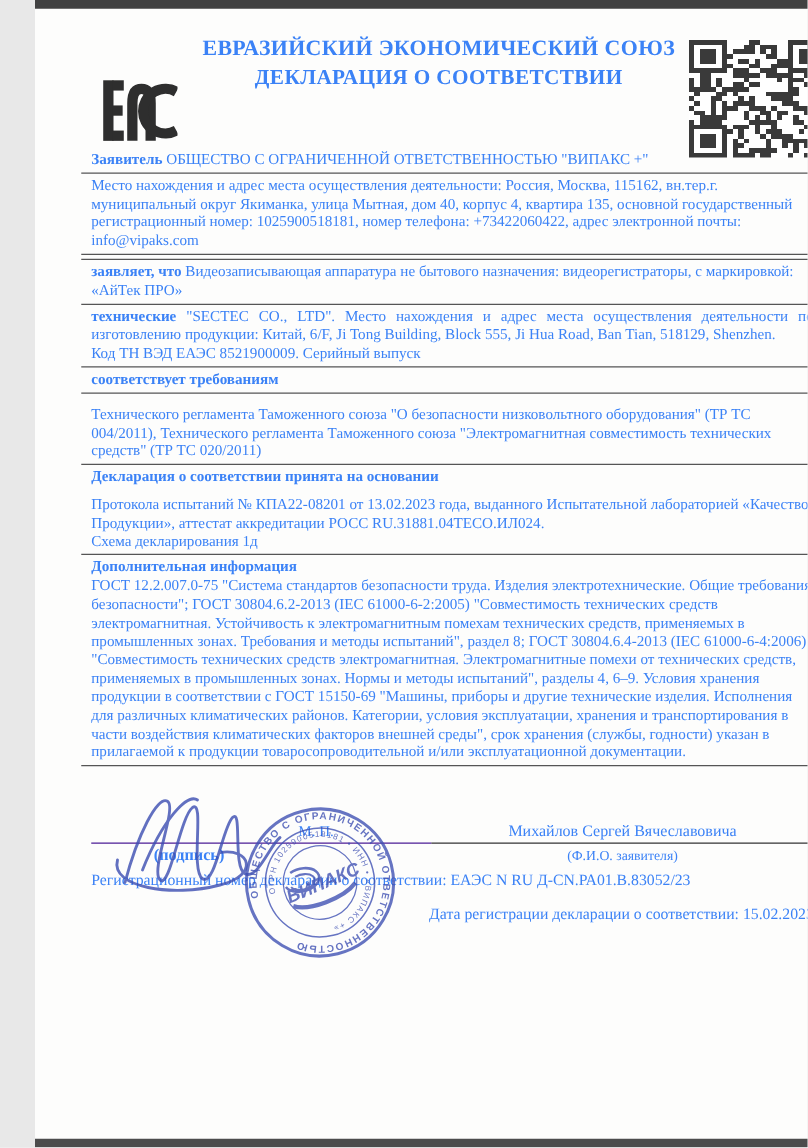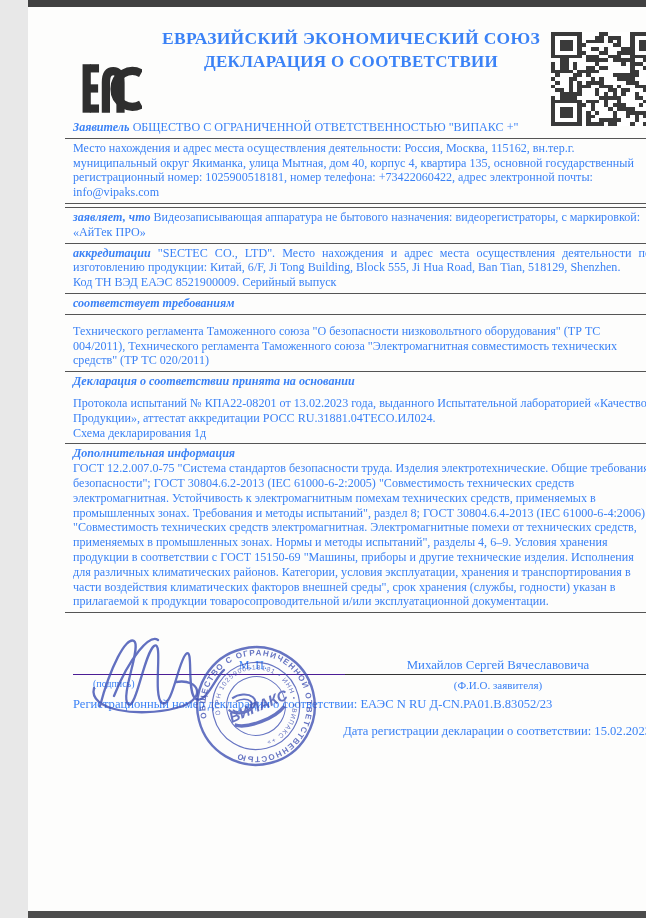--- a/index.html
+++ b/index.html
@@ -11,30 +11,30 @@
   .hdr-title{position:absolute;left:0;top:28px;width:646px;text-align:center;}
   .hdr-title .t1{font-size:17.5px;font-weight:bold;letter-spacing:.3px;}
   .hdr-title .t2{font-size:17px;font-weight:bold;margin-top:3px;letter-spacing:.3px;}
 
   .eac{position:absolute;left:50px;top:60px;width:64px;height:56px;}
   .qr{position:absolute;left:523px;top:32px;width:110px;height:94px;}
 
   .content{position:absolute;left:45px;top:120px;width:578px;font-size:12.1px;line-height:14.8px;}
   .content p{margin:0;padding:0;}
   .rule{border-top:1px solid #555;margin:3px 0 2px -8px;}
-  b{font-weight:bold;font-style:italic;}
+  b{font-weight:bold;}
   .just{text-align:justify;}
   .gap{height:7px;}
 
   .sig-block{position:relative;margin-top:20px;height:64px;}
   .sig-row{display:flex;align-items:flex-end;height:42px;}
   .sig-left{flex:0 0 272px;border-bottom:1px solid #4c1d95;height:100%;position:relative;}
   .sig-left .mp{position:absolute;right:78px;bottom:1px;font-size:12px;}
   .sig-right{flex:1;border-bottom:1px solid #333;text-align:center;font-size:12.8px;padding-bottom:1px;}
-  .cap-podpis{position:absolute;left:20px;top:44px;font-size:10px;}
+  .cap-podpis{position:absolute;left:50px;top:44px;font-size:13px;font-weight:bold;}
   .cap-fio{position:absolute;left:272px;top:45px;width:306px;text-align:center;font-size:11px;}
 
   .footer-line{font-weight:normal;font-size:12.6px;margin-top:31px;}
   .footer-line + .footer-line{margin-top:12px;text-align:right;}
 
   .stamp{position:absolute;left:152px;top:630px;width:152px;height:152px;pointer-events:none;}
   .scrawl{position:absolute;left:52px;top:626px;width:170px;height:95px;pointer-events:none;}
 </style>
 </head>
 <body>
@@ -315,21 +315,21 @@
     <div class="rule"></div>
 
     <p>Место нахождения и адрес места осуществления деятельности: Россия, Москва, 115162, вн.тер.г. муниципальный округ Якиманка, улица Мытная, дом 40, корпус 4, квартира 135, основной государственный регистрационный номер: 1025900518181, номер телефона: +73422060422, адрес электронной почты: info@vipaks.com</p>
     <div class="rule"></div>
 
     <div class="rule"></div>
 
     <p><b>заявляет, что</b> <span>Видеозаписывающая аппаратура не бытового назначения: видеорегистраторы, с маркировкой: «АйТек ПРО»</span></p>
     <div class="rule"></div>
 
-    <p class="just"><b>аккредитации</b> <span>"SECTEC CO., LTD". Место нахождения и адрес места осуществления деятельности по изготовлению продукции: Китай, 6/F, Ji Tong Building, Block 555, Ji Hua Road, Ban Tian, 518129, Shenzhen.</span></p>
+    <p class="just"><b>технические</b> <span>"SECTEC CO., LTD". Место нахождения и адрес места осуществления деятельности по изготовлению продукции: Китай, 6/F, Ji Tong Building, Block 555, Ji Hua Road, Ban Tian, 518129, Shenzhen.</span></p>
     <p>Код ТН ВЭД ЕАЭС 8521900009. Серийный выпуск</p>
     <div class="rule"></div>
 
     <p><b>соответствует требованиям</b></p>
     <div class="rule"></div>
     <div class="gap"></div>
     <p>Технического регламента Таможенного союза "О безопасности низковольтного оборудования" (ТР ТС 004/2011), Технического регламента Таможенного союза "Электромагнитная совместимость технических средств" (ТР ТС 020/2011)</p>
     <div class="rule"></div>
 
     <p><b>Декларация о соответствии принята на основании</b></p>

